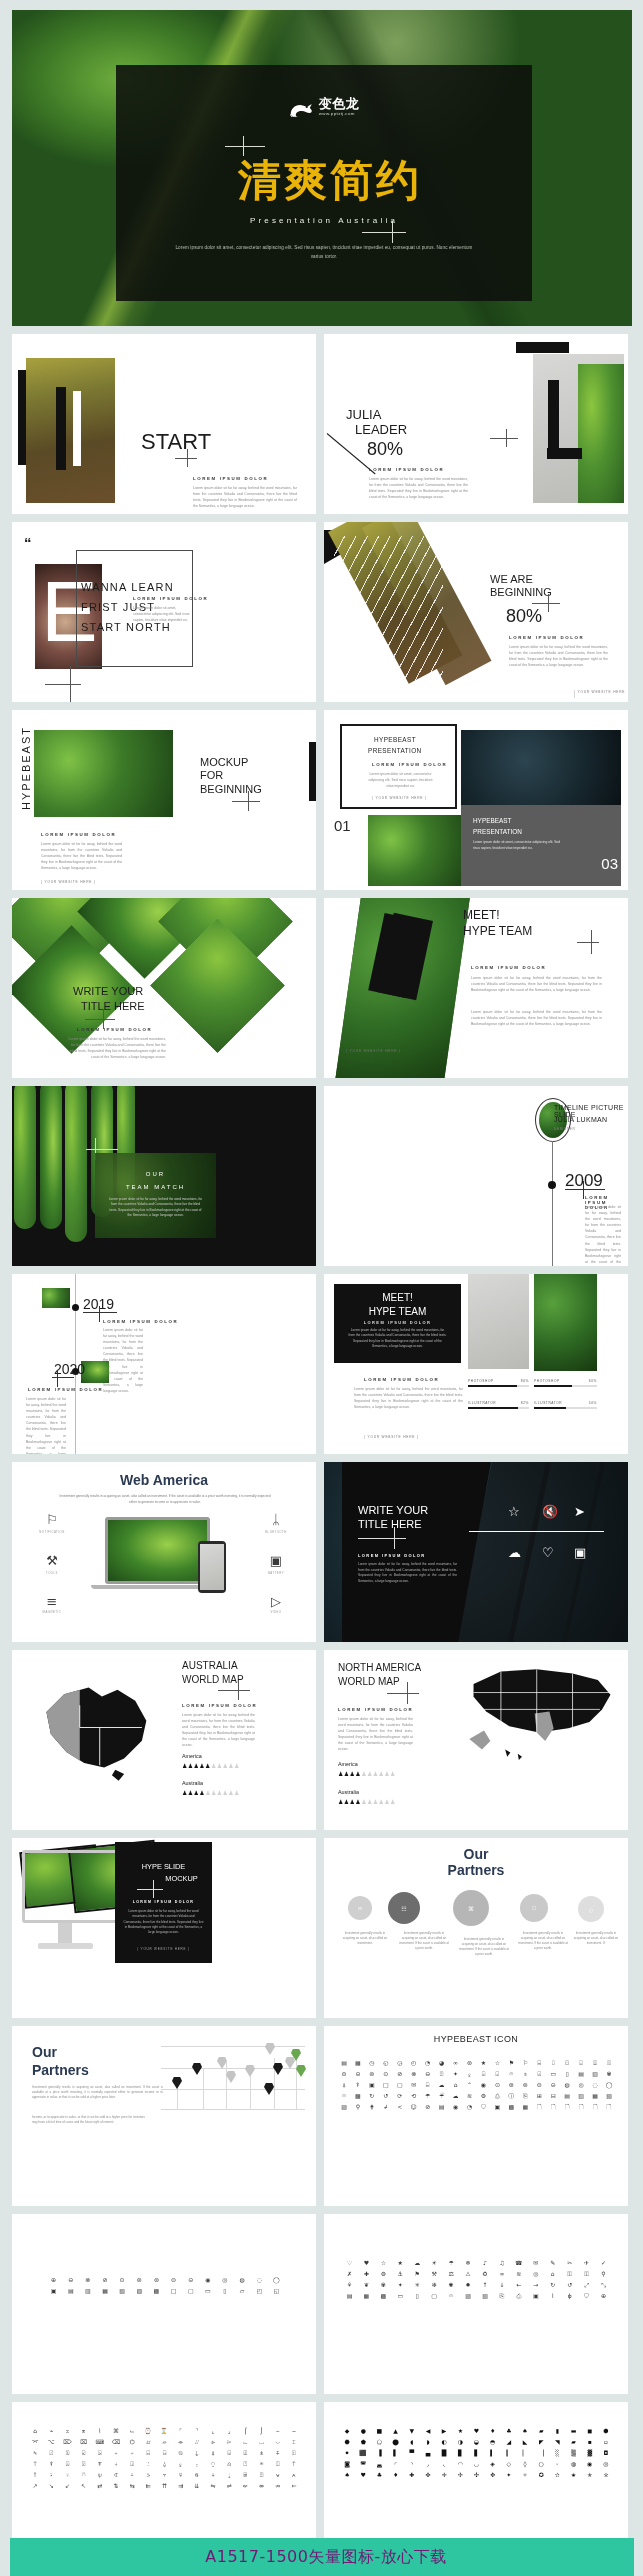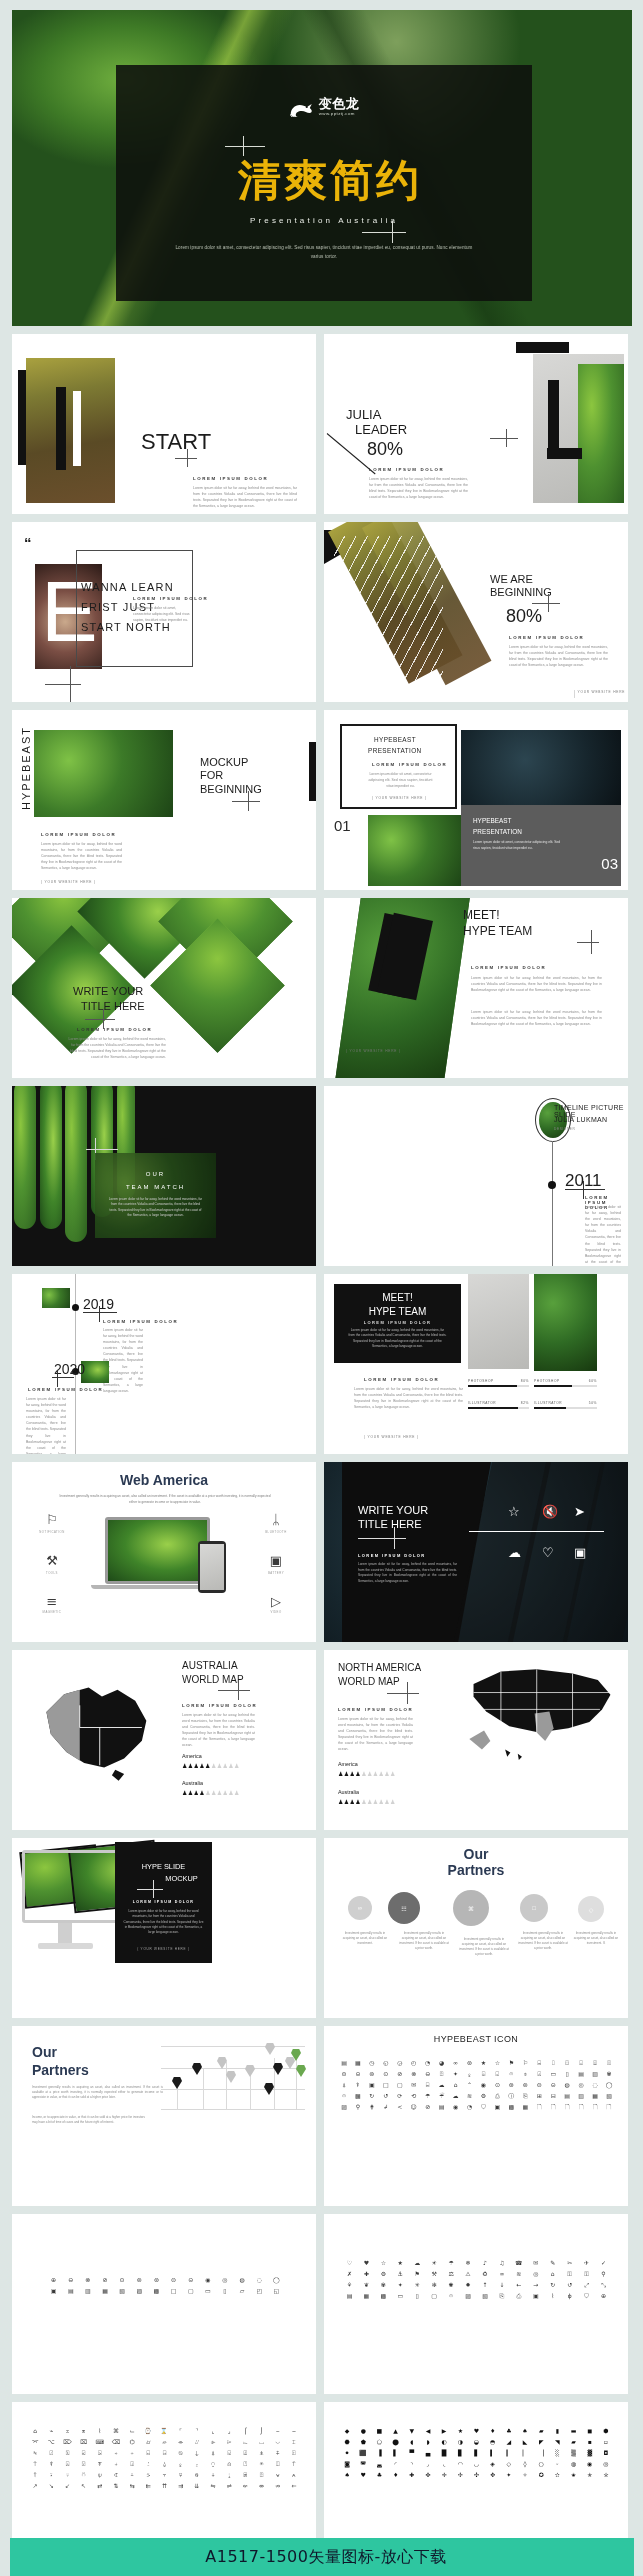--- a/index.html
+++ b/index.html
@@ -84,21 +84,21 @@
   .imgclover{ background:
       radial-gradient(circle at 30% 30%, #58a03c 0%, #2f6b24 50%, #17380f 100%),
       radial-gradient(circle at 75% 65%, #4d9236 0%, #1d4415 70%); }
   .imgrose{ background:
       radial-gradient(circle at 45% 55%, #caa98c 0%, #7a4e44 45%, #2b1a16 100%); }
   .imggray{ background:linear-gradient(160deg,#d8d8d6,#b9b9b6); }
 
   
   .footer{ position:absolute; left:10px; right:10px; bottom:10px; height:38px;
      background:#2ec6a0; display:flex; align-items:center; justify-content:center; }
-  .footer span{ color:#0f172a; font-size:16px; letter-spacing:0.5px;
+  .footer span{ color:#701a75; font-size:16px; letter-spacing:0.5px;
      font-family:"DejaVu Sans", sans-serif;margin-left:8px; }
 
   
   .icongrid{ display:grid; gap:2px 2px; }
   .ic{ font-size:6px; color:#3a3a3a; text-align:center; line-height:9px;
        font-family:"DejaVu Sans", sans-serif; }
   .ic.solid{ color:#111; }
 
   .skillrow{ margin-bottom:5px; }
   .skillhead{ display:flex; justify-content:space-between; font-size:3.2px; color:#555; letter-spacing:0.6px; }
@@ -297,21 +297,21 @@
     </div>
 
     <div class="slide">
       <div style="position:absolute;left:211px;top:12px;width:36px;height:44px;border-radius:50%;border:1px solid #333;"></div>
       <div class="imgclover" style="position:absolute;left:215px;top:16px;width:28px;height:36px;border-radius:50%;"></div>
       <div style="position:absolute;left:228px;top:55px;width:1px;height:125px;background:#777;"></div>
       <div style="position:absolute;left:224px;top:95px;width:8px;height:8px;border-radius:50%;background:#111;"></div>
       <div class="ttl" style="position:absolute;left:230px;top:18px;font-size:7px;letter-spacing:0.3px;">TIMELINE PICTURE SLIDE</div>
       <div class="ttl" style="position:absolute;left:230px;top:30px;font-size:7px;letter-spacing:0.3px;">JULIA LUKMAN</div>
       <div style="position:absolute;left:230px;top:41px;font-size:3.2px;color:#888;letter-spacing:0.6px;">DESIGNER</div>
-      <div class="ttl" style="position:absolute;left:241px;top:85px;font-size:17px;">2011</div>
+      <div class="ttl" style="position:absolute;left:241px;top:85px;font-size:17px;">2009</div>
       <div style="position:absolute;left:241px;top:103px;width:40px;height:1px;background:#333;"></div>
       <div style="position:absolute;left:259px;top:95px;width:1px;height:18px;background:#333;"></div>
       <div class="eyebrow" style="position:absolute;left:261px;top:109px;">LOREM IPSUM DOLOR</div>
       <div class="lorem" style="position:absolute;left:261px;top:118px;width:36px;text-align:justify;">Lorem ipsum dolor sit far far away, behind the word mountains, far from the countries Vokalia and Consonantia, there live the blind texts. Separated they live in Bookmarksgrove right at the coast of the Semantics, a large language ocean.</div>
     </div>
 
     <div class="slide">
       <div style="position:absolute;left:63px;top:0;width:1px;height:180px;background:#bbb;"></div>
       <div class="imgmoss" style="position:absolute;left:30px;top:14px;width:28px;height:20px;"></div>
       <div style="position:absolute;left:60px;top:30px;width:7px;height:7px;border-radius:50%;background:#111;"></div>

